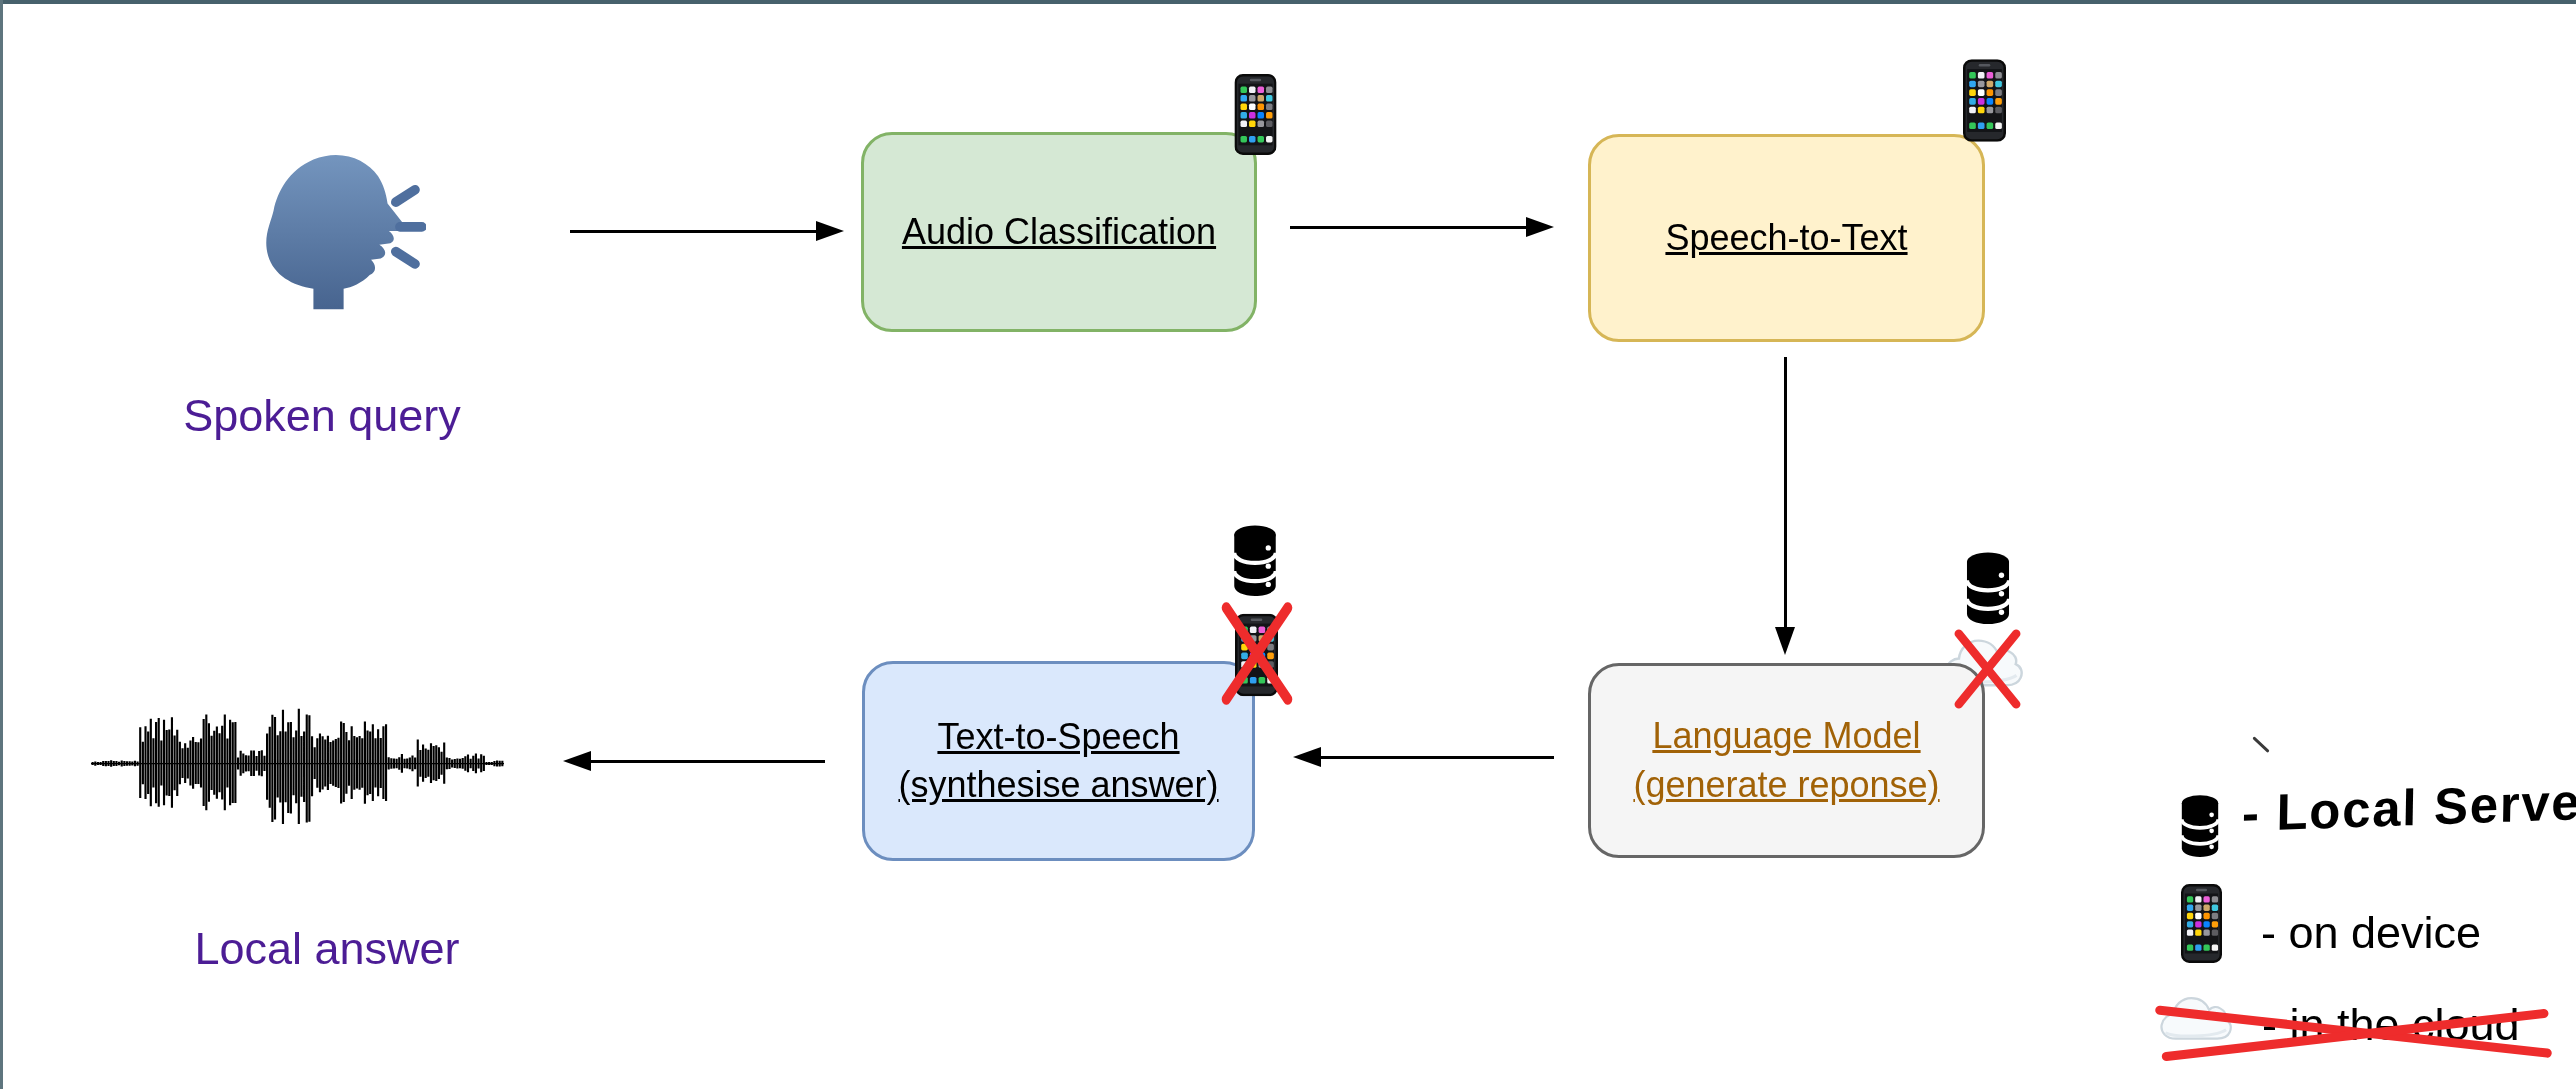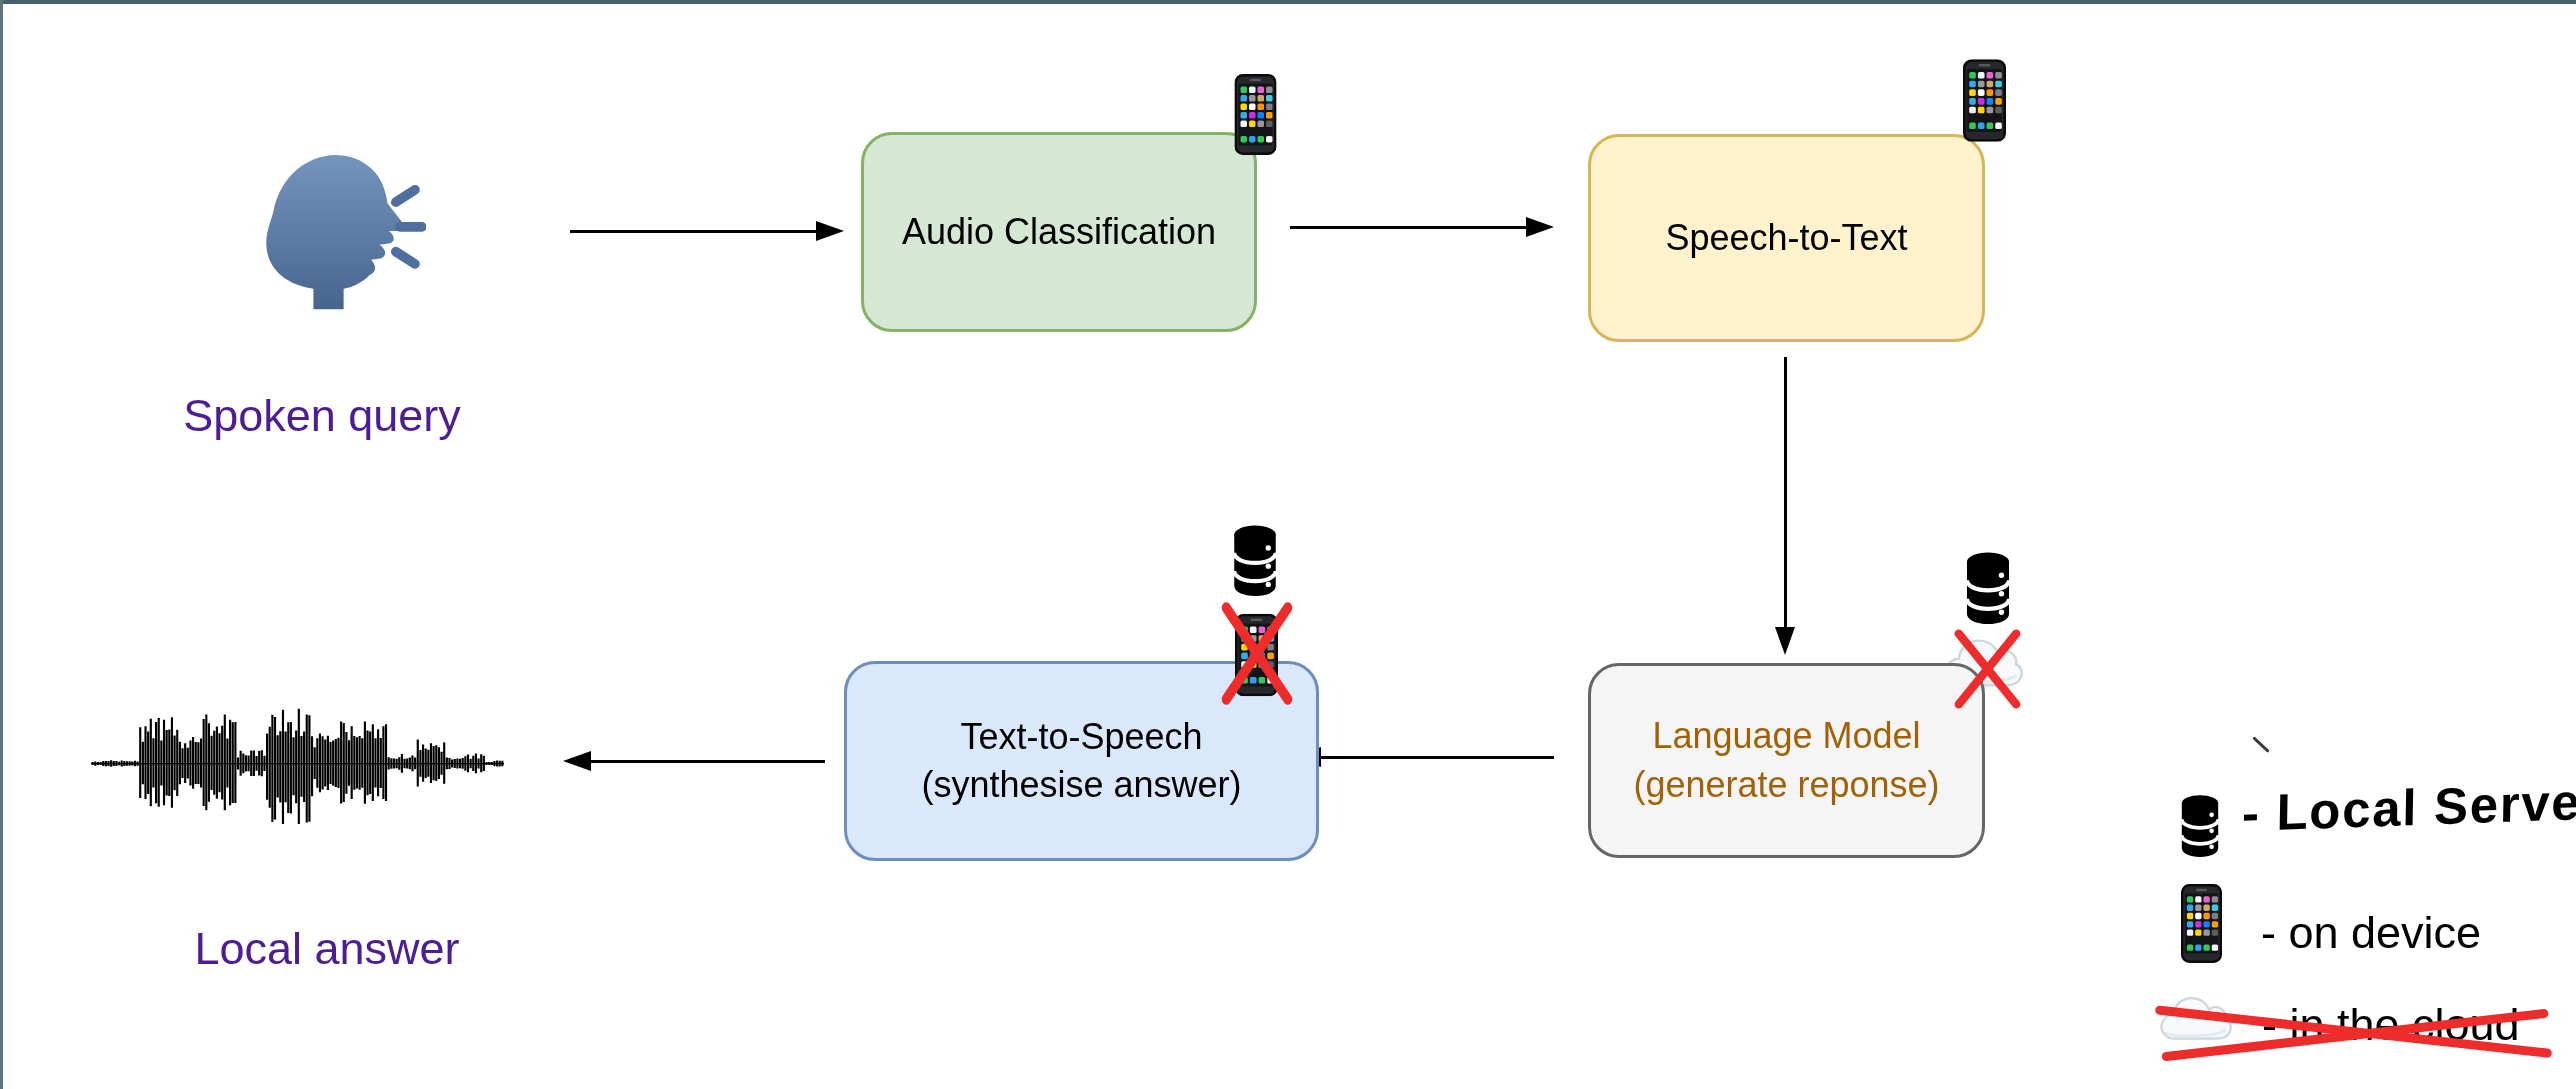--- a/index.html
+++ b/index.html
@@ -4,26 +4,26 @@
 <style>
   html,body{margin:0;padding:0;background:#ffffff;}
   body{font-family:"Liberation Sans","DejaVu Sans",sans-serif;}
   #canvas{position:relative;width:2576px;height:1090px;background:#ffffff;overflow:hidden;}
   .win-border-top{position:absolute;left:0;top:0;width:2576px;height:4.1px;background:#47616c;}
   .win-border-left{position:absolute;left:0;top:0;width:2.5px;height:1090px;background:#5e757e;}
 
   .abs{position:absolute;}
 
   .node{position:absolute;border-radius:31px;display:flex;flex-direction:column;align-items:center;justify-content:center;text-align:center;z-index:2;box-sizing:border-box;}
-  .node .t1,.node .t2{font-size:36px;line-height:1.34;color:#000;}
+  .node .t1,.node .t2{font-size:36px;line-height:1.34;color:#000;text-decoration:underline;}
   .node-green{left:861px;top:132px;width:396px;height:200px;background:#d5e8d4;border:3.3px solid #82b366;}
   .node-yellow{left:1588px;top:134px;width:397px;height:208px;background:#fff2cc;border:3.3px solid #d6b656;}
   .node-gray{left:1588px;top:663px;width:397px;height:195px;background:#f5f5f5;border:3.3px solid #666666;}
   .node-gray .t1,.node-gray .t2{color:#a16207;}
-  .node-blue{left:844px;top:661px;width:475px;height:200px;background:#dae8fc;border:3.3px solid #6c8ebf;}
+  .node-blue{left:862px;top:661px;width:393px;height:200px;background:#dae8fc;border:3.3px solid #6c8ebf;}
 
   .label{position:absolute;font-size:45px;color:#4c1d95;text-align:center;}
 
   .aline{position:absolute;background:#000;z-index:1;}
   .ahead{position:absolute;width:0;height:0;border:solid transparent;z-index:1;}
   .ahead.right{border-top-width:10.7px;border-bottom-width:10.7px;border-left:28px solid #000;}
   .ahead.left{border-top-width:10.7px;border-bottom-width:10.7px;border-right:28px solid #000;}
   .ahead.down{border-left-width:10.7px;border-right-width:10.7px;border-top:28px solid #000;}
 
   .badge{position:absolute;z-index:3;}

